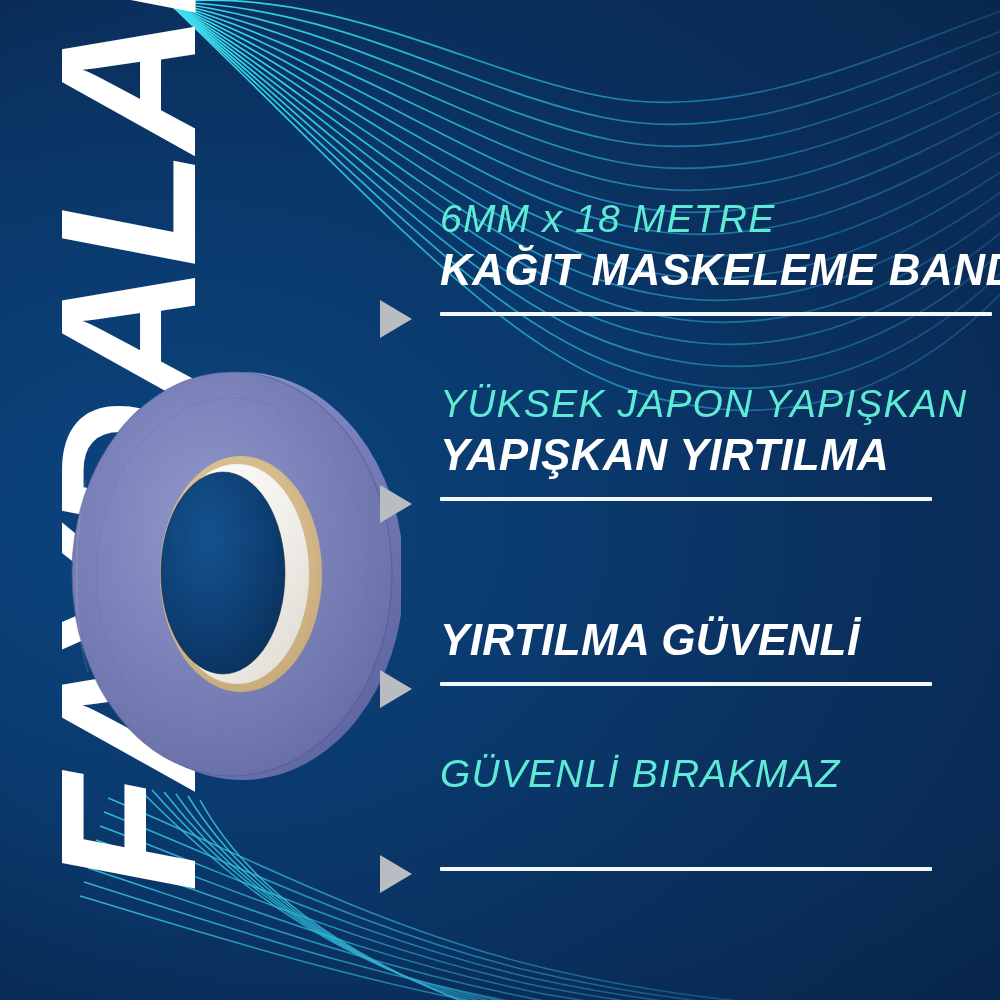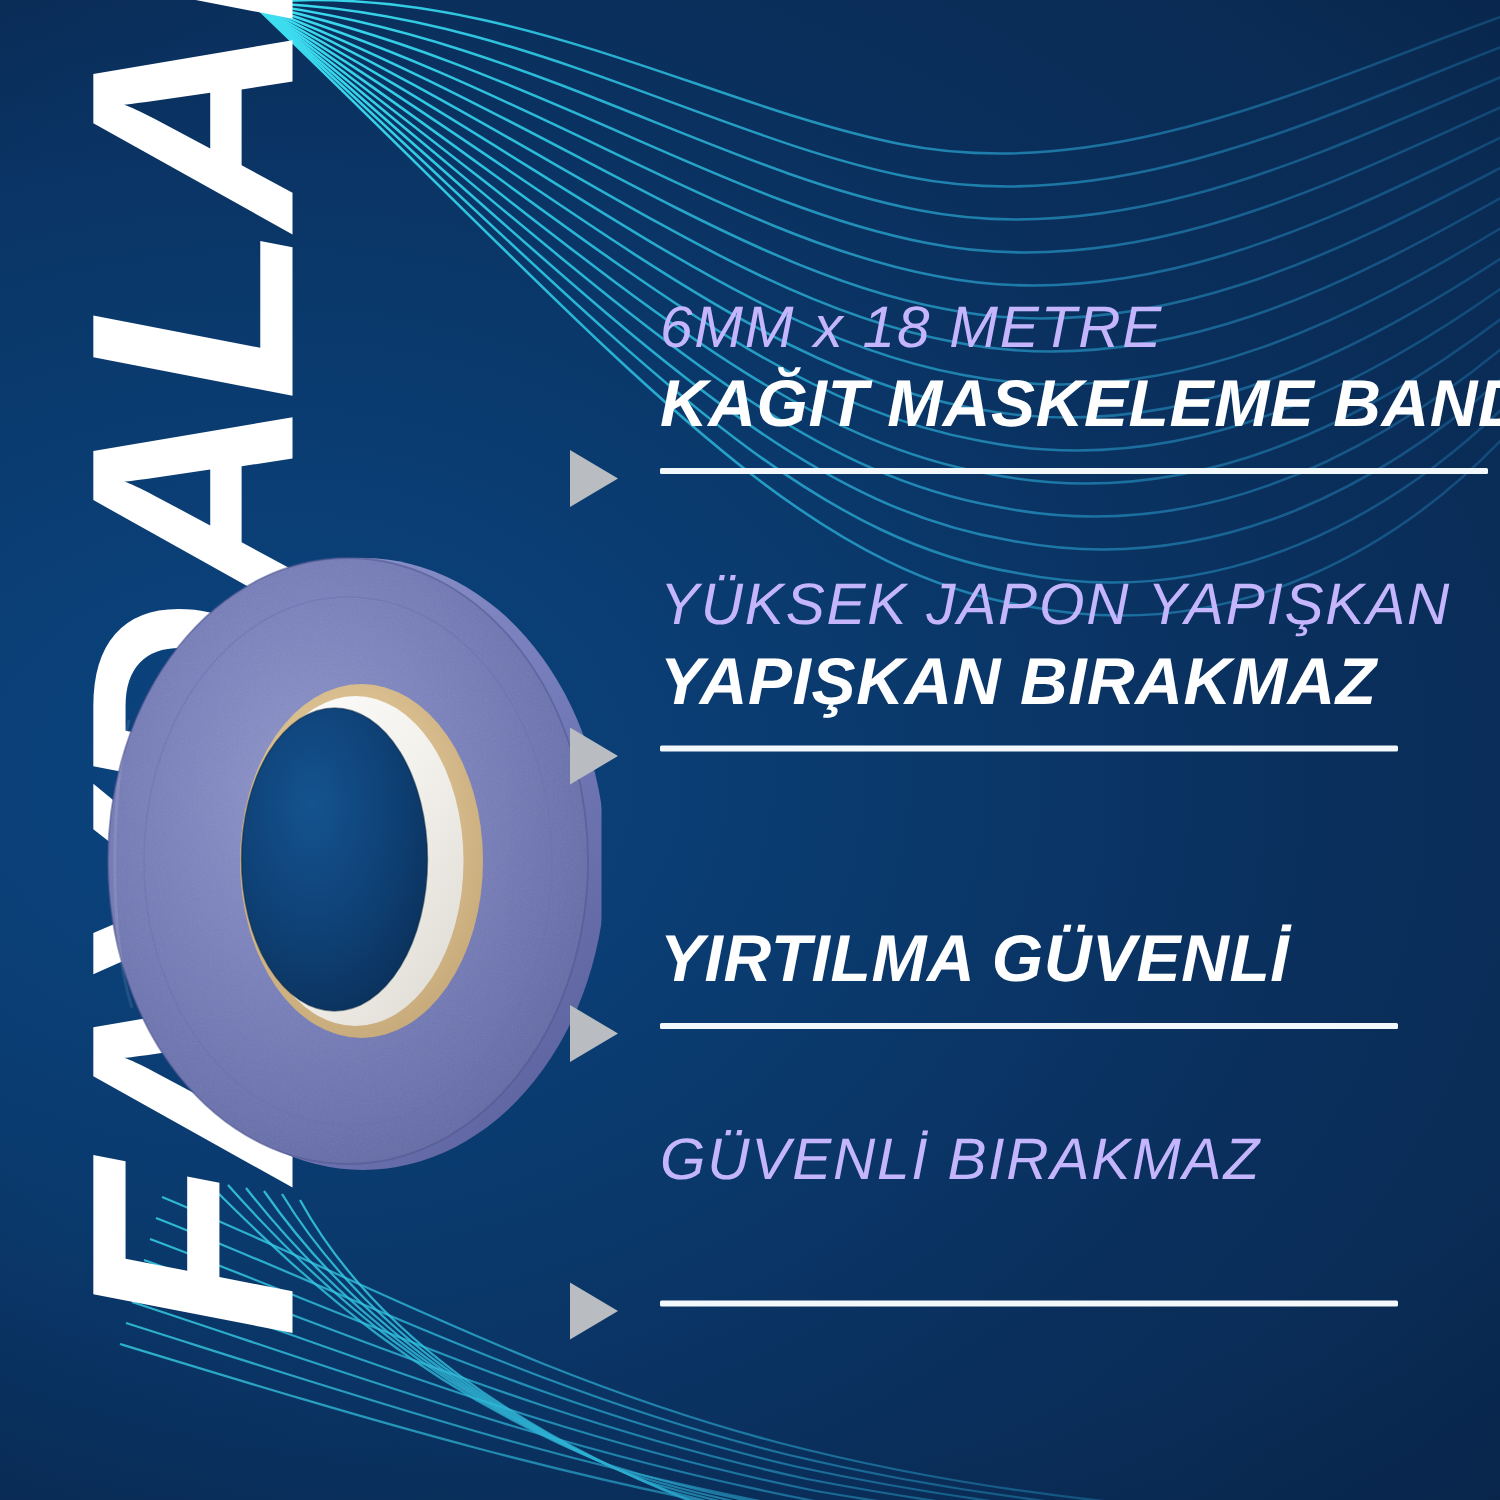--- a/index.html
+++ b/index.html
@@ -32,21 +32,21 @@
   }
 
   
   .roll{position:absolute;left:56px;top:360px;width:345px;height:440px;}
   .roll svg{display:block;width:345px;height:440px;}
 
   
   .features{position:absolute;left:372px;top:196px;width:628px;height:720px;}
   .feature{position:absolute;left:0;width:628px;height:165px;}
   .feature-top{position:absolute;left:68px;top:0;
-    font-size:39px;font-style:italic;font-weight:400;color:#c4b5fd;
+    font-size:39px;font-style:italic;font-weight:400;color:#5eead4;
     letter-spacing:1.2px;white-space:nowrap;line-height:46px;}
   .feature-main{position:absolute;left:68px;top:48px;
     font-size:44px;font-style:italic;font-weight:700;color:#ffffff;
     letter-spacing:.4px;white-space:nowrap;line-height:52px;}
   .feature-rule{position:absolute;left:68px;top:116px;height:4px;background:#f2f8fc;border-radius:1px;}
   .feature-arrow{position:absolute;left:6px;top:101px;width:36px;height:44px;}
   .feature-arrow svg{display:block;width:36px;height:44px;}
 </style>
 </head>
 <body>
@@ -182,21 +182,21 @@
       <div class="feature-rule" style="width:552px;"></div>
     </div>
 
     <div class="feature" style="top:185px;">
       <div class="feature-arrow">
         <svg viewBox="0 0 36 44" xmlns="http://www.w3.org/2000/svg">
           <polygon points="2,3 34,22 2,41" fill="#b9bcc0"></polygon>
         </svg>
       </div>
       <div class="feature-top">YÜKSEK JAPON YAPIŞKAN</div>
-      <div class="feature-main">YAPIŞKAN BIRAKMAZ</div>
+      <div class="feature-main">YAPIŞKAN YIRTILMA</div>
       <div class="feature-rule" style="width:492px;"></div>
     </div>
 
     <div class="feature" style="top:370px;">
       <div class="feature-arrow">
         <svg viewBox="0 0 36 44" xmlns="http://www.w3.org/2000/svg">
           <polygon points="2,3 34,22 2,41" fill="#b9bcc0"></polygon>
         </svg>
       </div>
       <div class="feature-main">YIRTILMA GÜVENLİ</div>

